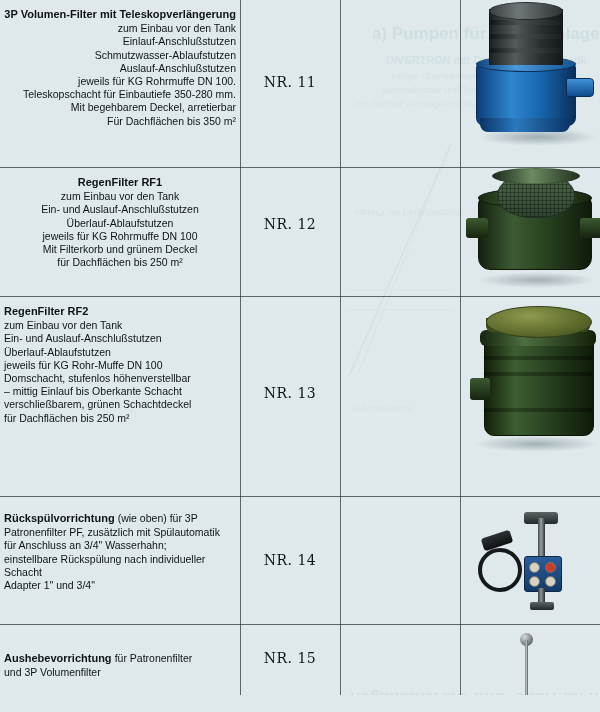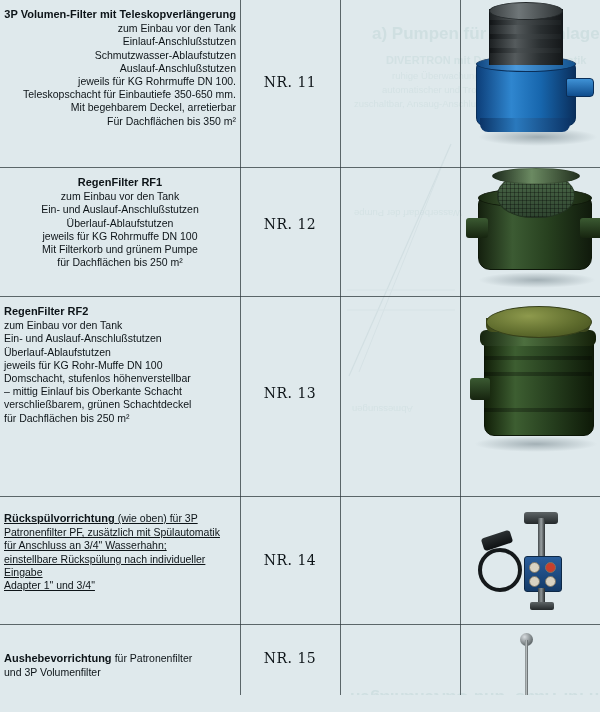--- a/index.html
+++ b/index.html
@@ -411,21 +411,21 @@
   <div class="hrule" style="top:695px;"></div>
 
   <div class="row">
     <div class="desc" style="top:8px;text-align:right;">
       <span class="hd">3P Volumen-Filter mit Teleskopverlängerung</span>
       <p>zum Einbau vor den Tank</p>
       <p>Einlauf-Anschlußstutzen</p>
       <p>Schmutzwasser-Ablaufstutzen</p>
       <p>Auslauf-Anschlußstutzen</p>
       <p>jeweils für KG Rohrmuffe DN 100.</p>
-      <p>Teleskopschacht für Einbautiefe 350-650 mm.</p>
+      <p>Teleskopschacht für Einbautiefe 350-280 mm.</p>
       <p>Mit begehbarem Deckel, arretierbar</p>
       <p>Für Dachflächen bis 350 m²</p>
     </div>
     <div class="nr" style="top:74px;">NR. 11</div>
   </div>
 
   <div class="pic">
     <div class="p11-shadow"></div>
     <div class="p11-body"></div>
     <div class="p11-foot"></div>
@@ -438,21 +438,21 @@
     <div class="p11-top"></div>
   </div>
 
   <div class="row">
     <div class="desc" style="top:176px;text-align:center;">
       <span class="hd">RegenFilter RF1</span>
       <p>zum Einbau vor den Tank</p>
       <p>Ein- und Auslauf-Anschlußstutzen</p>
       <p>Überlauf-Ablaufstutzen</p>
       <p>jeweils für KG Rohrmuffe DN 100</p>
-      <p>Mit Filterkorb und grünem Pumpe</p>
+      <p>Mit Filterkorb und grünem Deckel</p>
       <p>für Dachflächen bis 250 m²</p>
     </div>
     <div class="nr" style="top:216px;">NR. 12</div>
   </div>
 
   <div class="pic">
     <div class="p12-shadow"></div>
     <div class="p12-body"></div>
     <div class="p12-port-l"></div>
     <div class="p12-port-r"></div>
@@ -482,26 +482,26 @@
     <div class="p13-band" style="top:356px;"></div>
     <div class="p13-band" style="top:372px;"></div>
     <div class="p13-band" style="top:408px;"></div>
     <div class="p13-port"></div>
     <div class="p13-collar"></div>
     <div class="p13-lidedge"></div>
     <div class="p13-lid"></div>
   </div>
 
   <div class="row">
-    <div class="desc" style="top:512px;text-decoration:underline;">
+    <div class="desc" style="top:512px;">
       <span class="hd"><span>Rückspülvorrichtung</span> <span class="norm">(wie oben) für 3P</span></span>
       <p>Patronenfilter PF, zusätzlich mit Spülautomatik</p>
       <p>für Anschluss an 3/4" Wasserhahn;</p>
       <p>einstellbare Rückspülung nach individueller</p>
-      <p>Eingabe</p>
+      <p>Schacht</p>
       <p>Adapter 1" und 3/4"</p>
     </div>
     <div class="nr" style="top:552px;">NR. 14</div>
   </div>
 
   <div class="pic">
     <div class="p14-hose"></div>
     <div class="p14-nozzle"></div>
     <div class="p14-head"></div>
     <div class="p14-pipe"></div>

